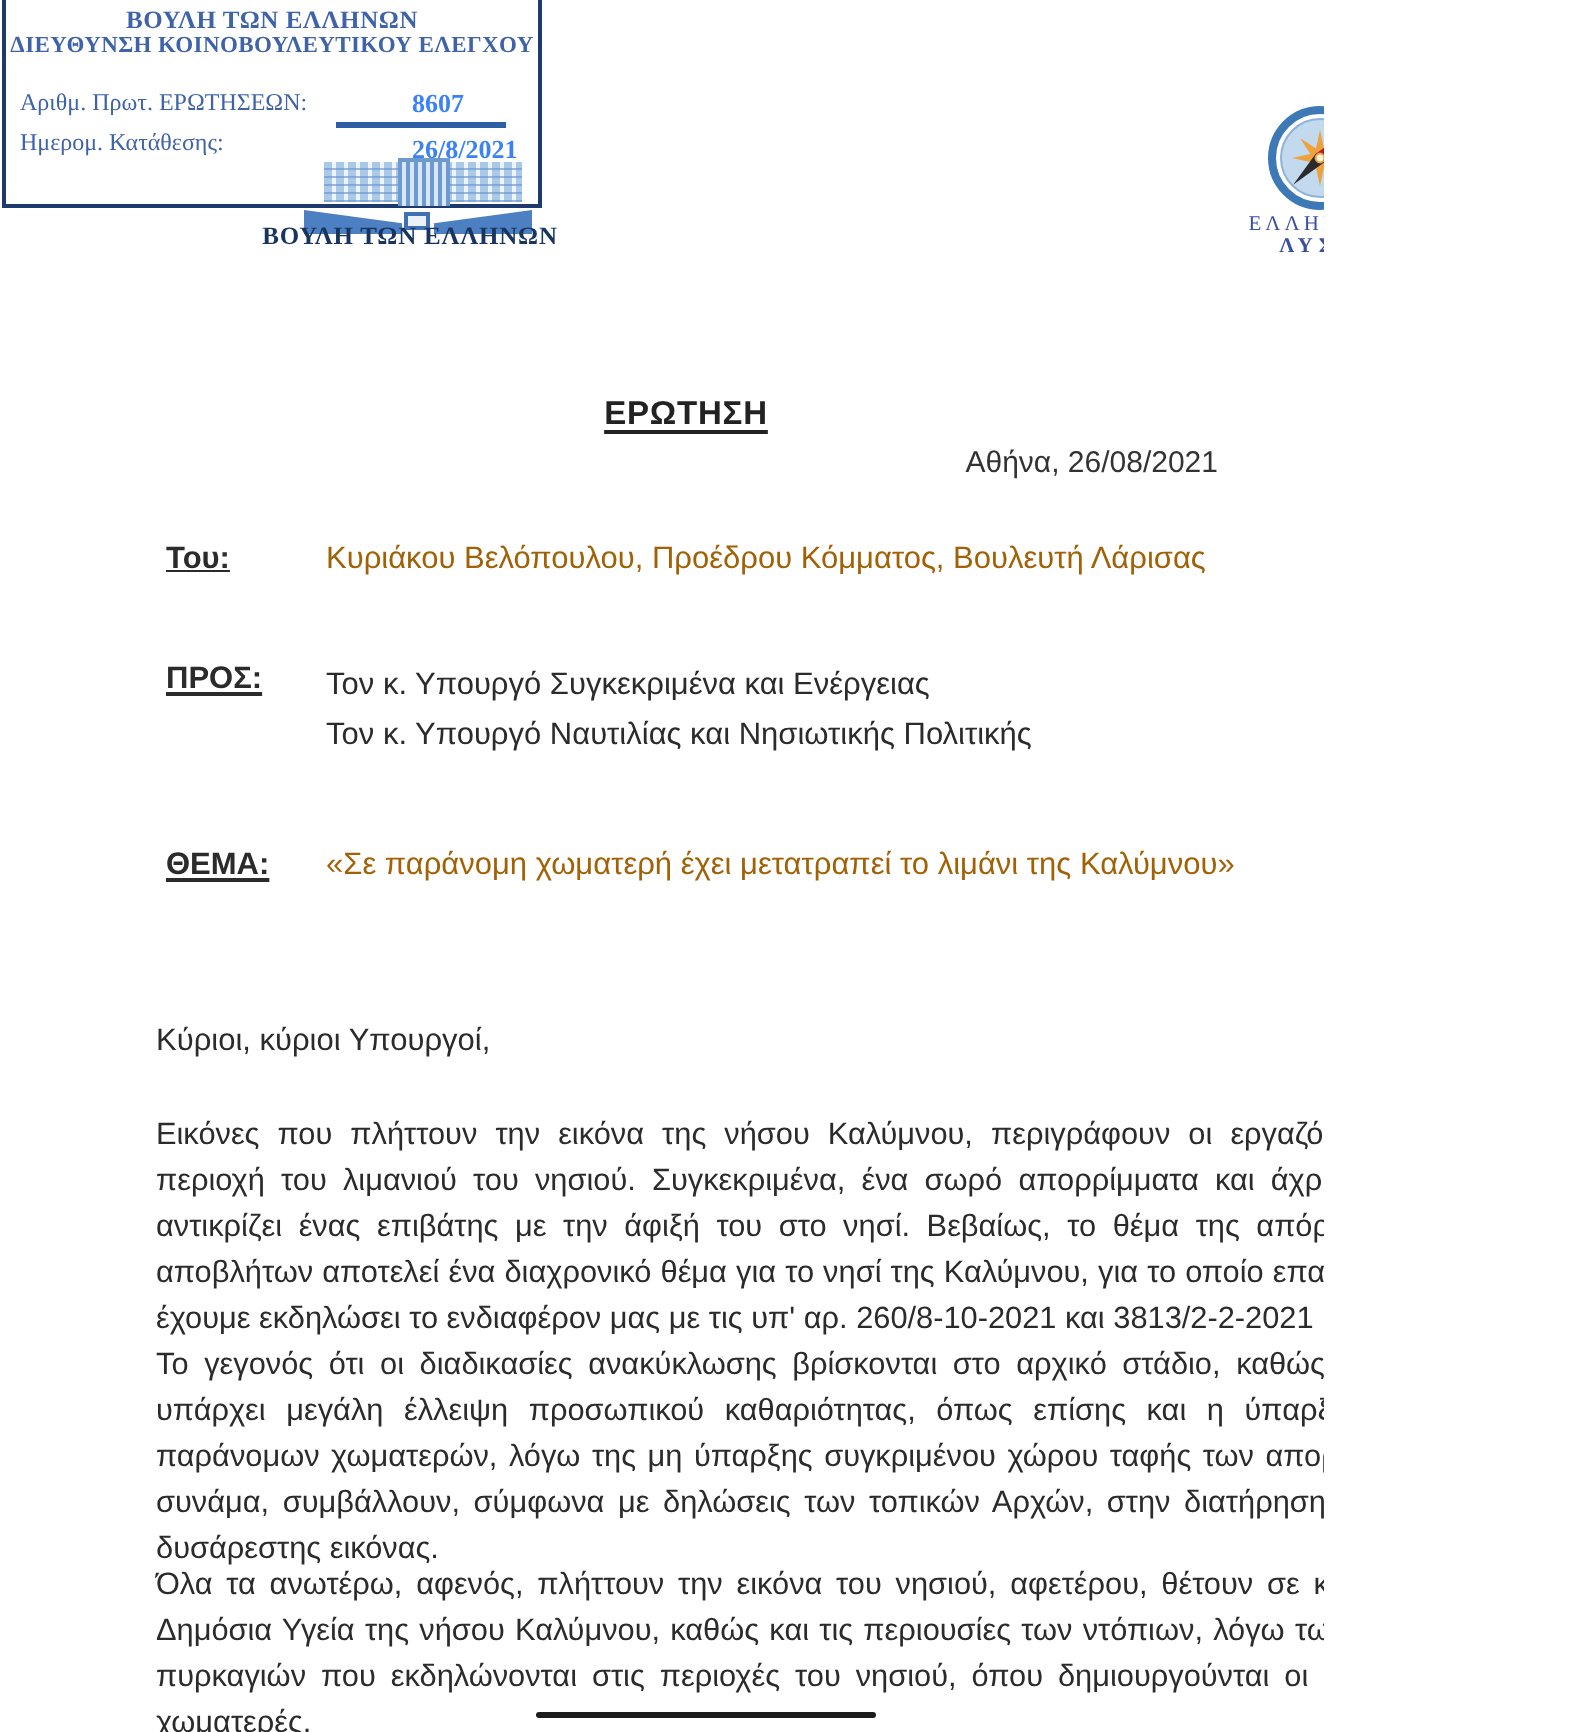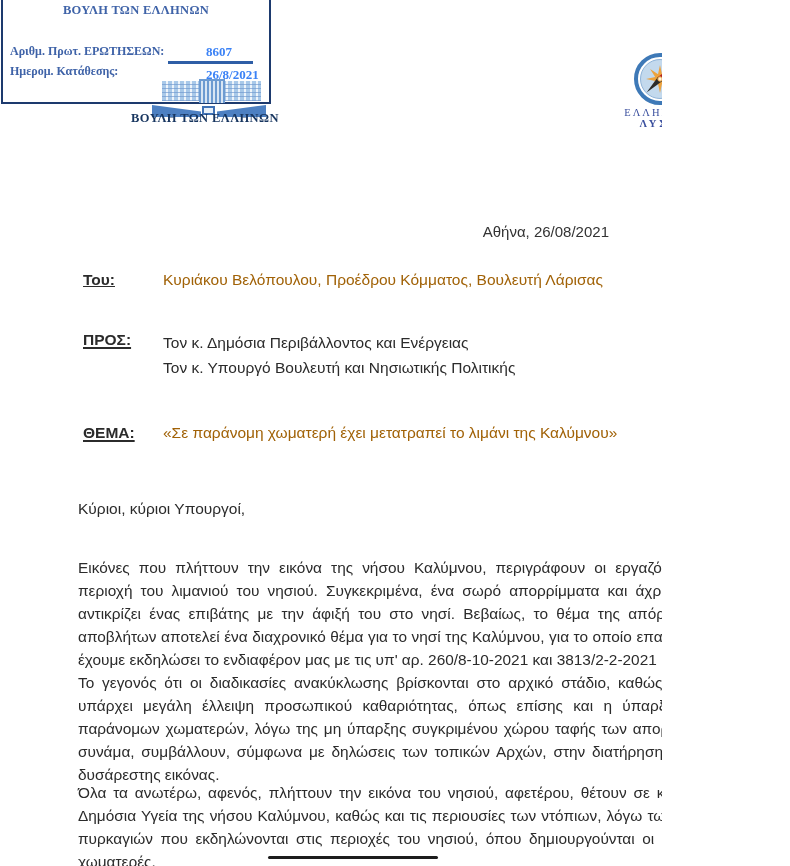--- a/index.html
+++ b/index.html
@@ -14,21 +14,21 @@
   
   .stamp-box{
     position:absolute;left:1px;top:0;width:266px;height:102px;
     border:2px solid #1d3a6e;border-top:none;
     font-family:"Liberation Serif", serif;
   }
   .stamp-org1{position:absolute;left:0;top:3px;width:100%;text-align:center;
     font-size:12.5px;font-weight:700;color:#3f63a8;letter-spacing:.3px;}
   .stamp-org2{position:absolute;left:0;top:17px;width:100%;text-align:center;
     font-size:11.5px;font-weight:700;color:#3f63a8;letter-spacing:.2px;}
-  .stamp-label{position:absolute;left:7px;font-size:12px;font-weight:700;color:#3f63a8;}
+  .stamp-label{position:absolute;left:7px;font-size:12px;font-weight:400;color:#3f63a8;}
   .stamp-label.row1{top:44px;}
   .stamp-label.row2{top:52px;margin-top:12px;}
   .stamp-value{position:absolute;left:203px;font-size:13px;color:#3b82f6;font-weight:700;}
   .stamp-value.row1{top:44px;}
   .stamp-value.row2{top:67px;}
   .stamp-underline{position:absolute;left:165px;top:61px;width:85px;height:3px;background:#2e5ea6;}
   
   .emblem-facade{
     position:absolute;left:159px;top:81px;width:99px;height:20px;
     background:
@@ -62,36 +62,37 @@
   .doc-title{
     position:absolute;left:243px;top:198px;width:200px;text-align:center;
     font-size:16.5px;font-weight:700;color:#222;letter-spacing:.4px;
     text-decoration:underline;text-underline-offset:3px;text-decoration-thickness:2px;
   }
   .place-date{position:absolute;right:53px;top:223px;font-size:15px;color:#333;}
   .fld-label{position:absolute;left:83px;font-size:15.5px;font-weight:700;color:#2b2b2b;text-decoration:underline;}
   .fld-label.u{text-decoration:underline;text-underline-offset:2px;text-decoration-thickness:2px;}
   .fld-value{position:absolute;left:163px;font-size:15.5px;color:#a16207;white-space:nowrap;}
   .recipients{position:absolute;left:163px;top:330px;font-size:15.5px;color:#2b2b2b;line-height:25px;}
-  .salutation{position:absolute;left:78px;top:500px;font-size:15.5px;color:#2b2b2b;}
+  .salutation{position:absolute;left:78px;top:512px;font-size:15.5px;color:#2b2b2b;}
   .body-par{
     position:absolute;left:78px;width:660px;
     font-size:15.4px;line-height:23px;color:#2b2b2b;text-align:justify;
   }
   .par-1{top:556px;}
   .par-2{top:781px;}
   .signature-line{position:absolute;left:268px;top:856px;width:170px;height:3px;background:#1c1c1c;border-radius:2px;}
 </style>
 </head>
 <body>
 
 <div class="page">
 
   <div class="stamp-box">
     <div class="stamp-org1">ΒΟΥΛΗ ΤΩΝ ΕΛΛΗΝΩΝ</div>
+    <div class="stamp-org2">ΔΙΕΥΘΥΝΣΗ ΚΟΙΝΟΒΟΥΛΕΥΤΙΚΟΥ ΕΛΕΓΧΟΥ</div>
     <div class="stamp-label row1">Αριθμ. Πρωτ. ΕΡΩΤΗΣΕΩΝ:</div>
     <div class="stamp-value row1">8607</div>
     <div class="stamp-underline"></div>
     <div class="stamp-label row2">Ημερομ. Κατάθεσης:</div>
     <div class="stamp-value row2">26/8/2021</div>
     <div>
       <div class="emblem-facade"></div>
       <div class="emblem-portico"></div>
     </div>
   </div>
@@ -115,29 +116,30 @@
           <polygon points="27,8 30,27 27,30 24,27" fill="#b22222"></polygon>
           <polygon points="27,46 24,27 27,24 30,27" fill="#2b2b2b"></polygon>
         </g>
         <circle cx="27" cy="27" r="2.2" fill="#fff3df" stroke="#eda23d" stroke-width="1"></circle>
       </svg>
     </span>
     <div class="party-name1">ΕΛΛΗΝΙΚΗ</div>
     <div class="party-name2">ΛΥΣΗ</div>
   </div>
 
+  <div class="doc-title">ΕΡΩΤΗΣΗ</div>
   <div class="place-date">Αθήνα, 26/08/2021</div>
 
   <div class="fld-label" style="top:271px;">Του:</div>
   <div class="fld-value" style="top:271px;">Κυριάκου Βελόπουλου, Προέδρου Κόμματος, Βουλευτή Λάρισας</div>
 
   <div class="fld-label u" style="top:331px;">ΠΡΟΣ:</div>
   <div class="recipients">
-    <div>Τον κ. Δημόσια Περιβάλλοντος και Ενέργειας</div>
-    <div>Τον κ. Υπουργό Βουλευτή και Νησιωτικής Πολιτικής</div>
+    <div>Τον κ. Υπουργό Συγκεκριμένα και Ενέργειας</div>
+    <div>Τον κ. Υπουργό Ναυτιλίας και Νησιωτικής Πολιτικής</div>
   </div>
 
   <div class="fld-label u" style="top:424px;">ΘΕΜΑ:</div>
   <div class="fld-value" style="top:424px;">«Σε παράνομη χωματερή έχει μετατραπεί το λιμάνι της Καλύμνου»</div>
 
   <div class="salutation">Κύριοι, κύριοι Υπουργοί,</div>
   <div class="body-par par-1">Εικόνες που πλήττουν την εικόνα της νήσου Καλύμνου, περιγράφουν οι εργαζόμενοι στην περιοχή του λιμανιού του νησιού. Συγκεκριμένα, ένα σωρό απορρίμματα  και άχρηστα υλικά αντικρίζει ένας επιβάτης με την άφιξή του στο νησί. Βεβαίως, το θέμα της απόρριψης των αποβλήτων αποτελεί ένα διαχρονικό θέμα για το νησί της Καλύμνου, για το οποίο επανειλημμένα έχουμε εκδηλώσει το ενδιαφέρον μας με τις υπ' αρ. 260/8-10-2021 και 3813/2-2-2021 Ερωτήσεις. Το γεγονός ότι οι διαδικασίες ανακύκλωσης βρίσκονται στο αρχικό στάδιο, καθώς και το ότι υπάρχει μεγάλη έλλειψη προσωπικού καθαριότητας, όπως επίσης και η ύπαρξη πολλών παράνομων χωματερών, λόγω της μη ύπαρξης συγκριμένου χώρου ταφής των απορριμμάτων, συνάμα, συμβάλλουν, σύμφωνα με δηλώσεις των τοπικών Αρχών, στην διατήρηση αυτής της δυσάρεστης εικόνας.</div>
   <div class="body-par par-2">Όλα τα ανωτέρω, αφενός, πλήττουν την εικόνα του νησιού, αφετέρου, θέτουν σε κίνδυνο την Δημόσια Υγεία της νήσου Καλύμνου, καθώς και τις περιουσίες των ντόπιων, λόγω των συνεχών πυρκαγιών που εκδηλώνονται στις περιοχές του νησιού, όπου δημιουργούνται οι παράνομες χωματερές.</div>
   <div class="signature-line"></div>
 

